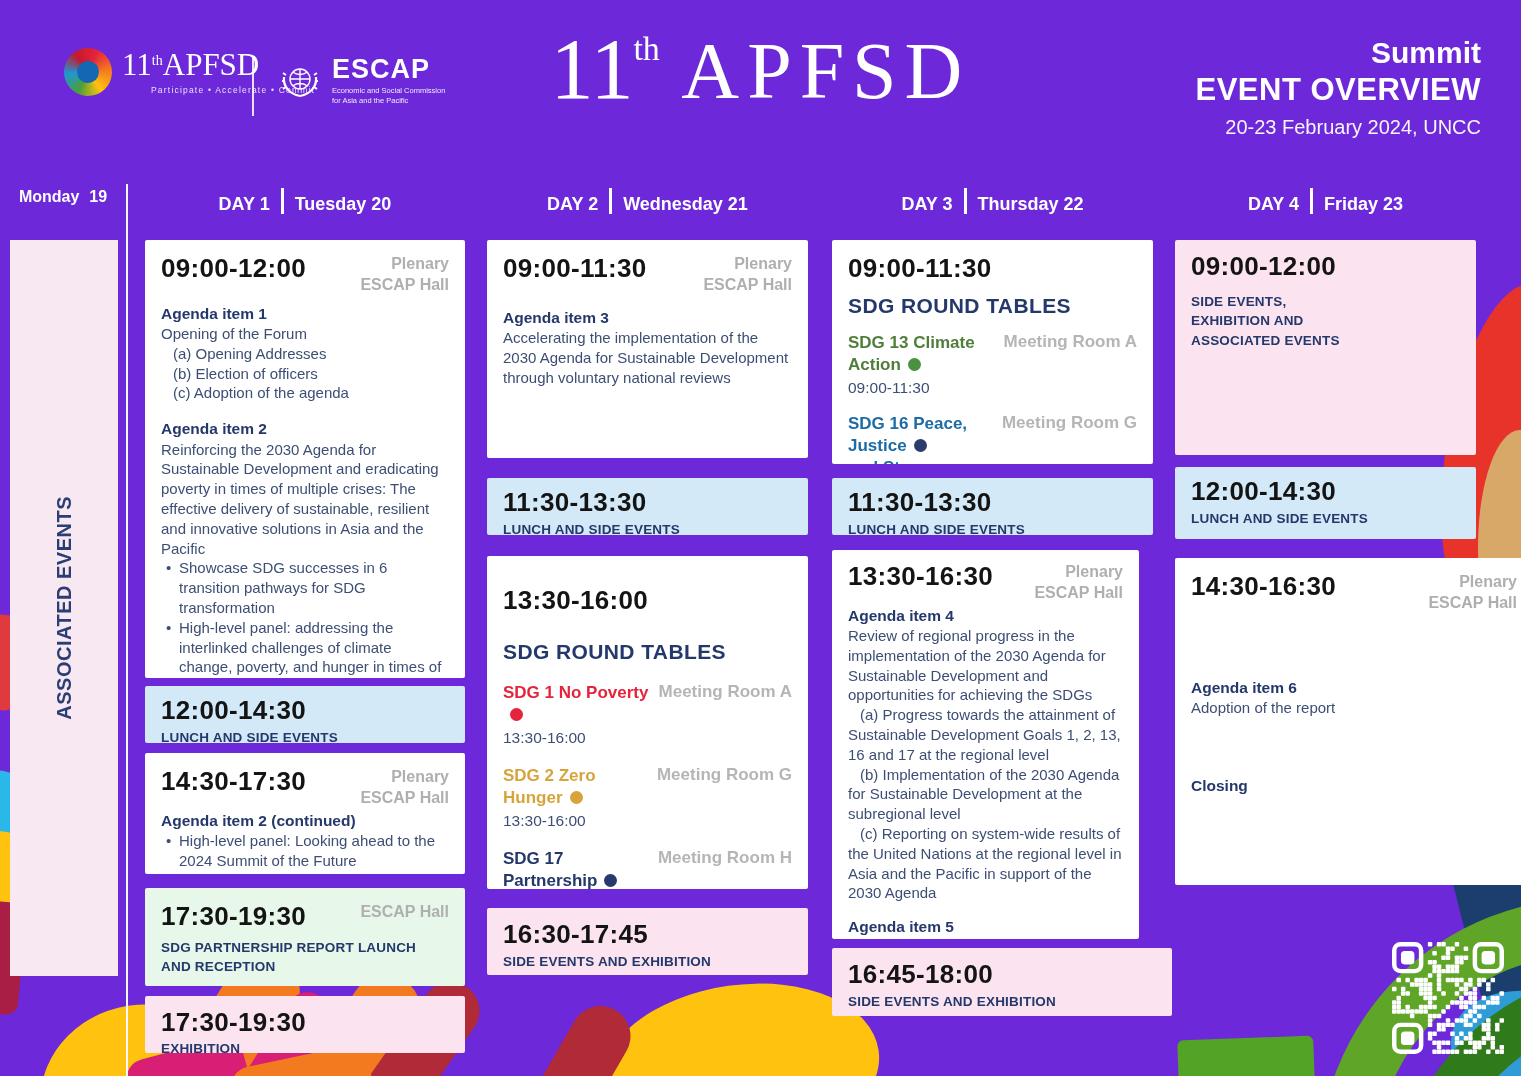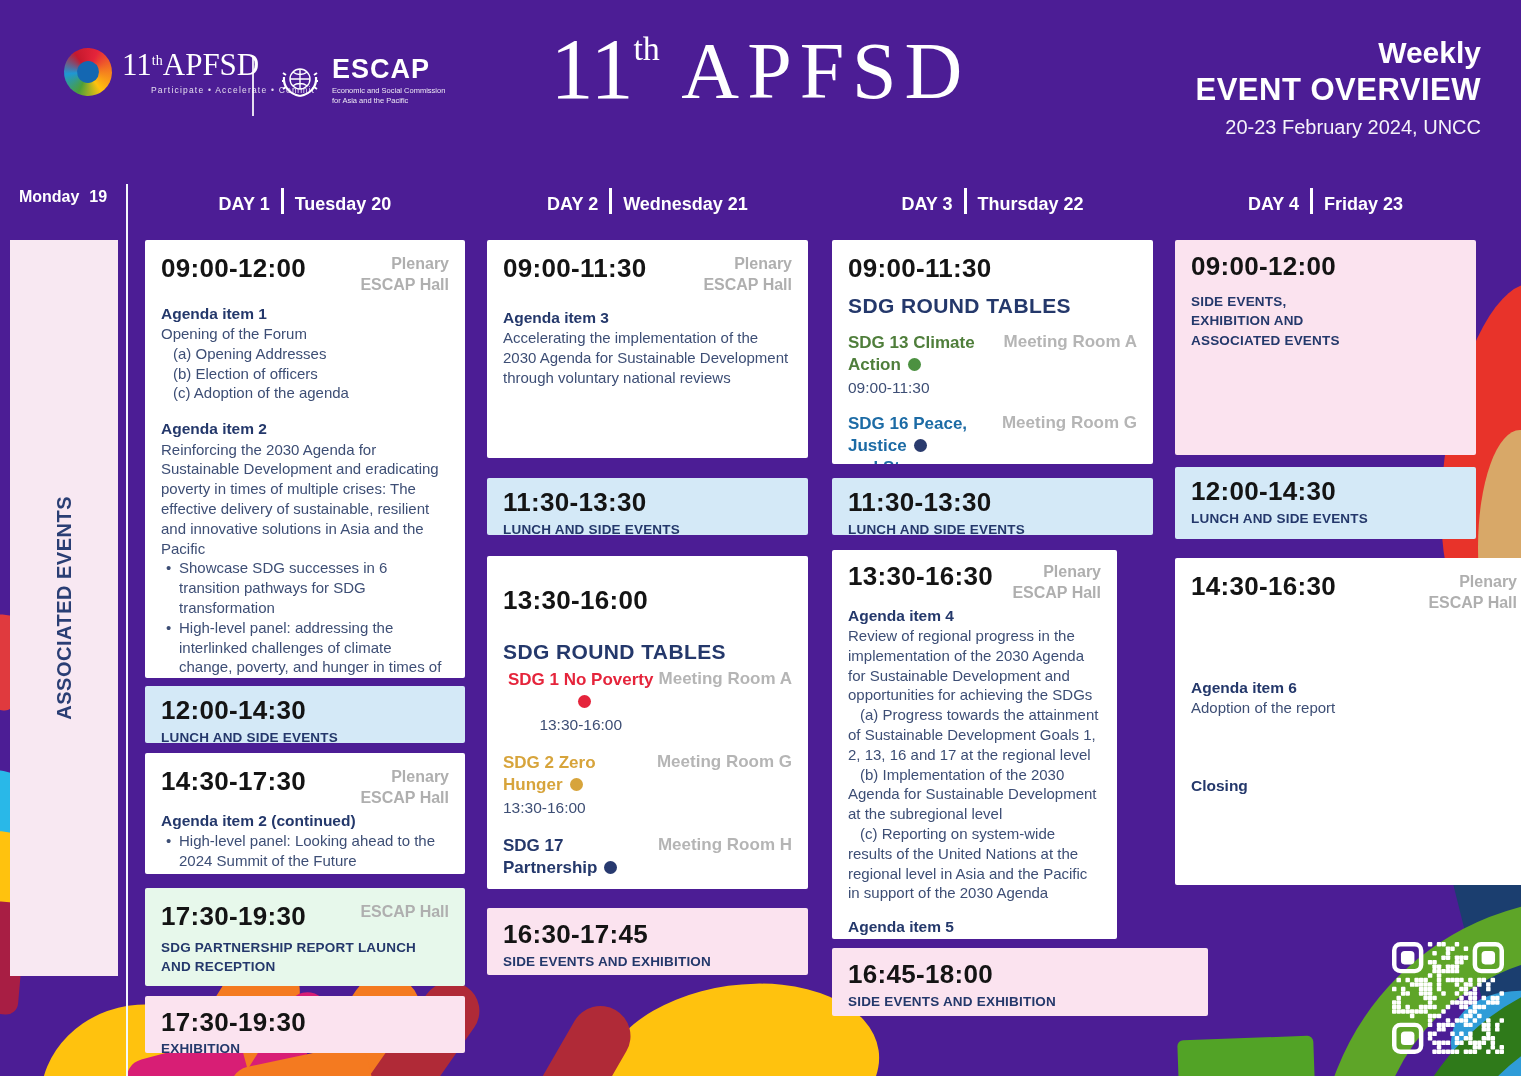--- a/index.html
+++ b/index.html
@@ -1,18 +1,18 @@
 <!DOCTYPE html>
 <html><head>
 <meta charset="utf-8">
 <style>
   html,body{margin:0;padding:0;}
   .canvas{
     position:relative;width:1521px;height:1076px;overflow:hidden;
-    background:#4c1d95;
+    background:#6d28d9;
     font-family:"Liberation Sans","DejaVu Sans",sans-serif;
     -webkit-font-smoothing:antialiased;
   }
   
   .deco{position:absolute;z-index:1;}
   .d-red-left{left:-14px;top:615px;width:34px;height:95px;background:#E03A3E;border-radius:10px;transform:rotate(8deg);}
   .d-cyan-left{left:-18px;top:772px;width:42px;height:72px;background:#29B8E8;border-radius:12px;transform:rotate(15deg);}
   .d-yellow-left{left:-14px;top:832px;width:34px;height:82px;background:#FFC20E;border-radius:10px;transform:rotate(10deg);}
   .d-darkred-left{left:-16px;top:902px;width:38px;height:112px;background:#A81E44;border-radius:12px;transform:rotate(5deg);}
   .d-yellow-bl{left:40px;top:1005px;width:200px;height:180px;background:#FFC20E;border-radius:50%;transform:rotate(-14deg);}
@@ -94,22 +94,22 @@
   .d1lunch{left:145px;top:686px;width:320px;height:57px;}
   .d1c3{left:145px;top:753px;width:320px;height:121px;}
   .d1c4{left:145px;top:888px;width:320px;height:98px;}
   .d1c5{left:145px;top:996px;width:320px;height:57px;}
   .d2c1{left:487px;top:240px;width:321px;height:218px;}
   .d2lunch{left:487px;top:478px;width:321px;height:57px;}
   .d2rt{left:487px;top:556px;width:321px;height:333px;padding-top:30px;}
   .d2side{left:487px;top:908px;width:321px;height:67px;}
   .d3rt{left:832px;top:240px;width:321px;height:224px;padding-top:14px;}
   .d3lunch{left:832px;top:478px;width:321px;height:57px;}
-  .d3c3{left:832px;top:550px;width:285px;height:389px;padding-top:12px;}
-  .d3side{left:832px;top:948px;width:376px;height:68px;}
+  .d3c3{left:832px;top:550px;width:307px;height:389px;padding-top:12px;}
+  .d3side{left:832px;top:948px;width:340px;height:68px;}
   .d4pink{left:1175px;top:240px;width:301px;height:215px;}
   .d4lunch{left:1175px;top:467px;width:301px;height:72px;padding-top:14px;}
   .d4c3{left:1175px;top:558px;width:358px;height:327px;}
   .qr{position:absolute;left:1392px;top:942px;width:112px;height:112px;z-index:4;}
 </style>
 </head>
 <body>
 
 <div class="canvas">
 
@@ -162,21 +162,21 @@
         <div>for Asia and the Pacific</div>
       </div>
     </div>
   </div>
 
   <div class="hdr title-center">
     <div class="title-main"><span>11</span><span class="sup">th</span><span> </span><span class="rest">APFSD</span></div>
   </div>
 
   <div class="overview">
-    <div class="ov1">Weekly</div>
+    <div class="ov1">Summit</div>
     <div class="ov2">EVENT OVERVIEW</div>
     <div class="ovd">20-23 February 2024, UNCC</div>
   </div>
 
   <div class="dayhdr monday"><span>Monday</span><span class="d">19</span></div>
   <div class="dayhdr dh dh1"><span>DAY 1</span><span class="pipe"></span><span>Tuesday 20</span></div>
   <div class="dayhdr dh dh2"><span>DAY 2</span><span class="pipe"></span><span>Wednesday 21</span></div>
   <div class="dayhdr dh dh3"><span>DAY 3</span><span class="pipe"></span><span>Thursday 22</span></div>
   <div class="dayhdr dh dh4"><span>DAY 4</span><span class="pipe"></span><span>Friday 23</span></div>
 
@@ -247,21 +247,21 @@
 
   <div class="card lunch d2lunch">
     <div class="time">11:30-13:30</div>
     <div class="smlabel" style="margin-top:2px;">LUNCH AND SIDE EVENTS</div>
   </div>
 
   <div class="card d2rt">
     <div class="time">13:30-16:00</div>
     <div class="rt-title" style="margin-top:24px;">SDG ROUND TABLES</div>
 
-    <div class="rtrow" style="margin-top:5px;text-align:center;">
+    <div class="rtrow" style="margin-top:18px;">
       <div>
         <div class="rtname"><span style="color: rgb(229, 36, 59);">SDG 1 No Poverty</span><span class="dot" style="background-color: rgb(229, 36, 59);"></span></div>
         <div class="rttime">13:30-16:00</div>
       </div>
       <div class="room">Meeting Room A</div>
     </div>
 
     <div class="rtrow" style="margin-top:18px;">
       <div>
         <div class="rtname"><span style="color: rgb(215, 164, 59);">SDG 2 Zero Hunger</span><span class="dot" style="background-color: rgb(215, 164, 59);"></span></div>

